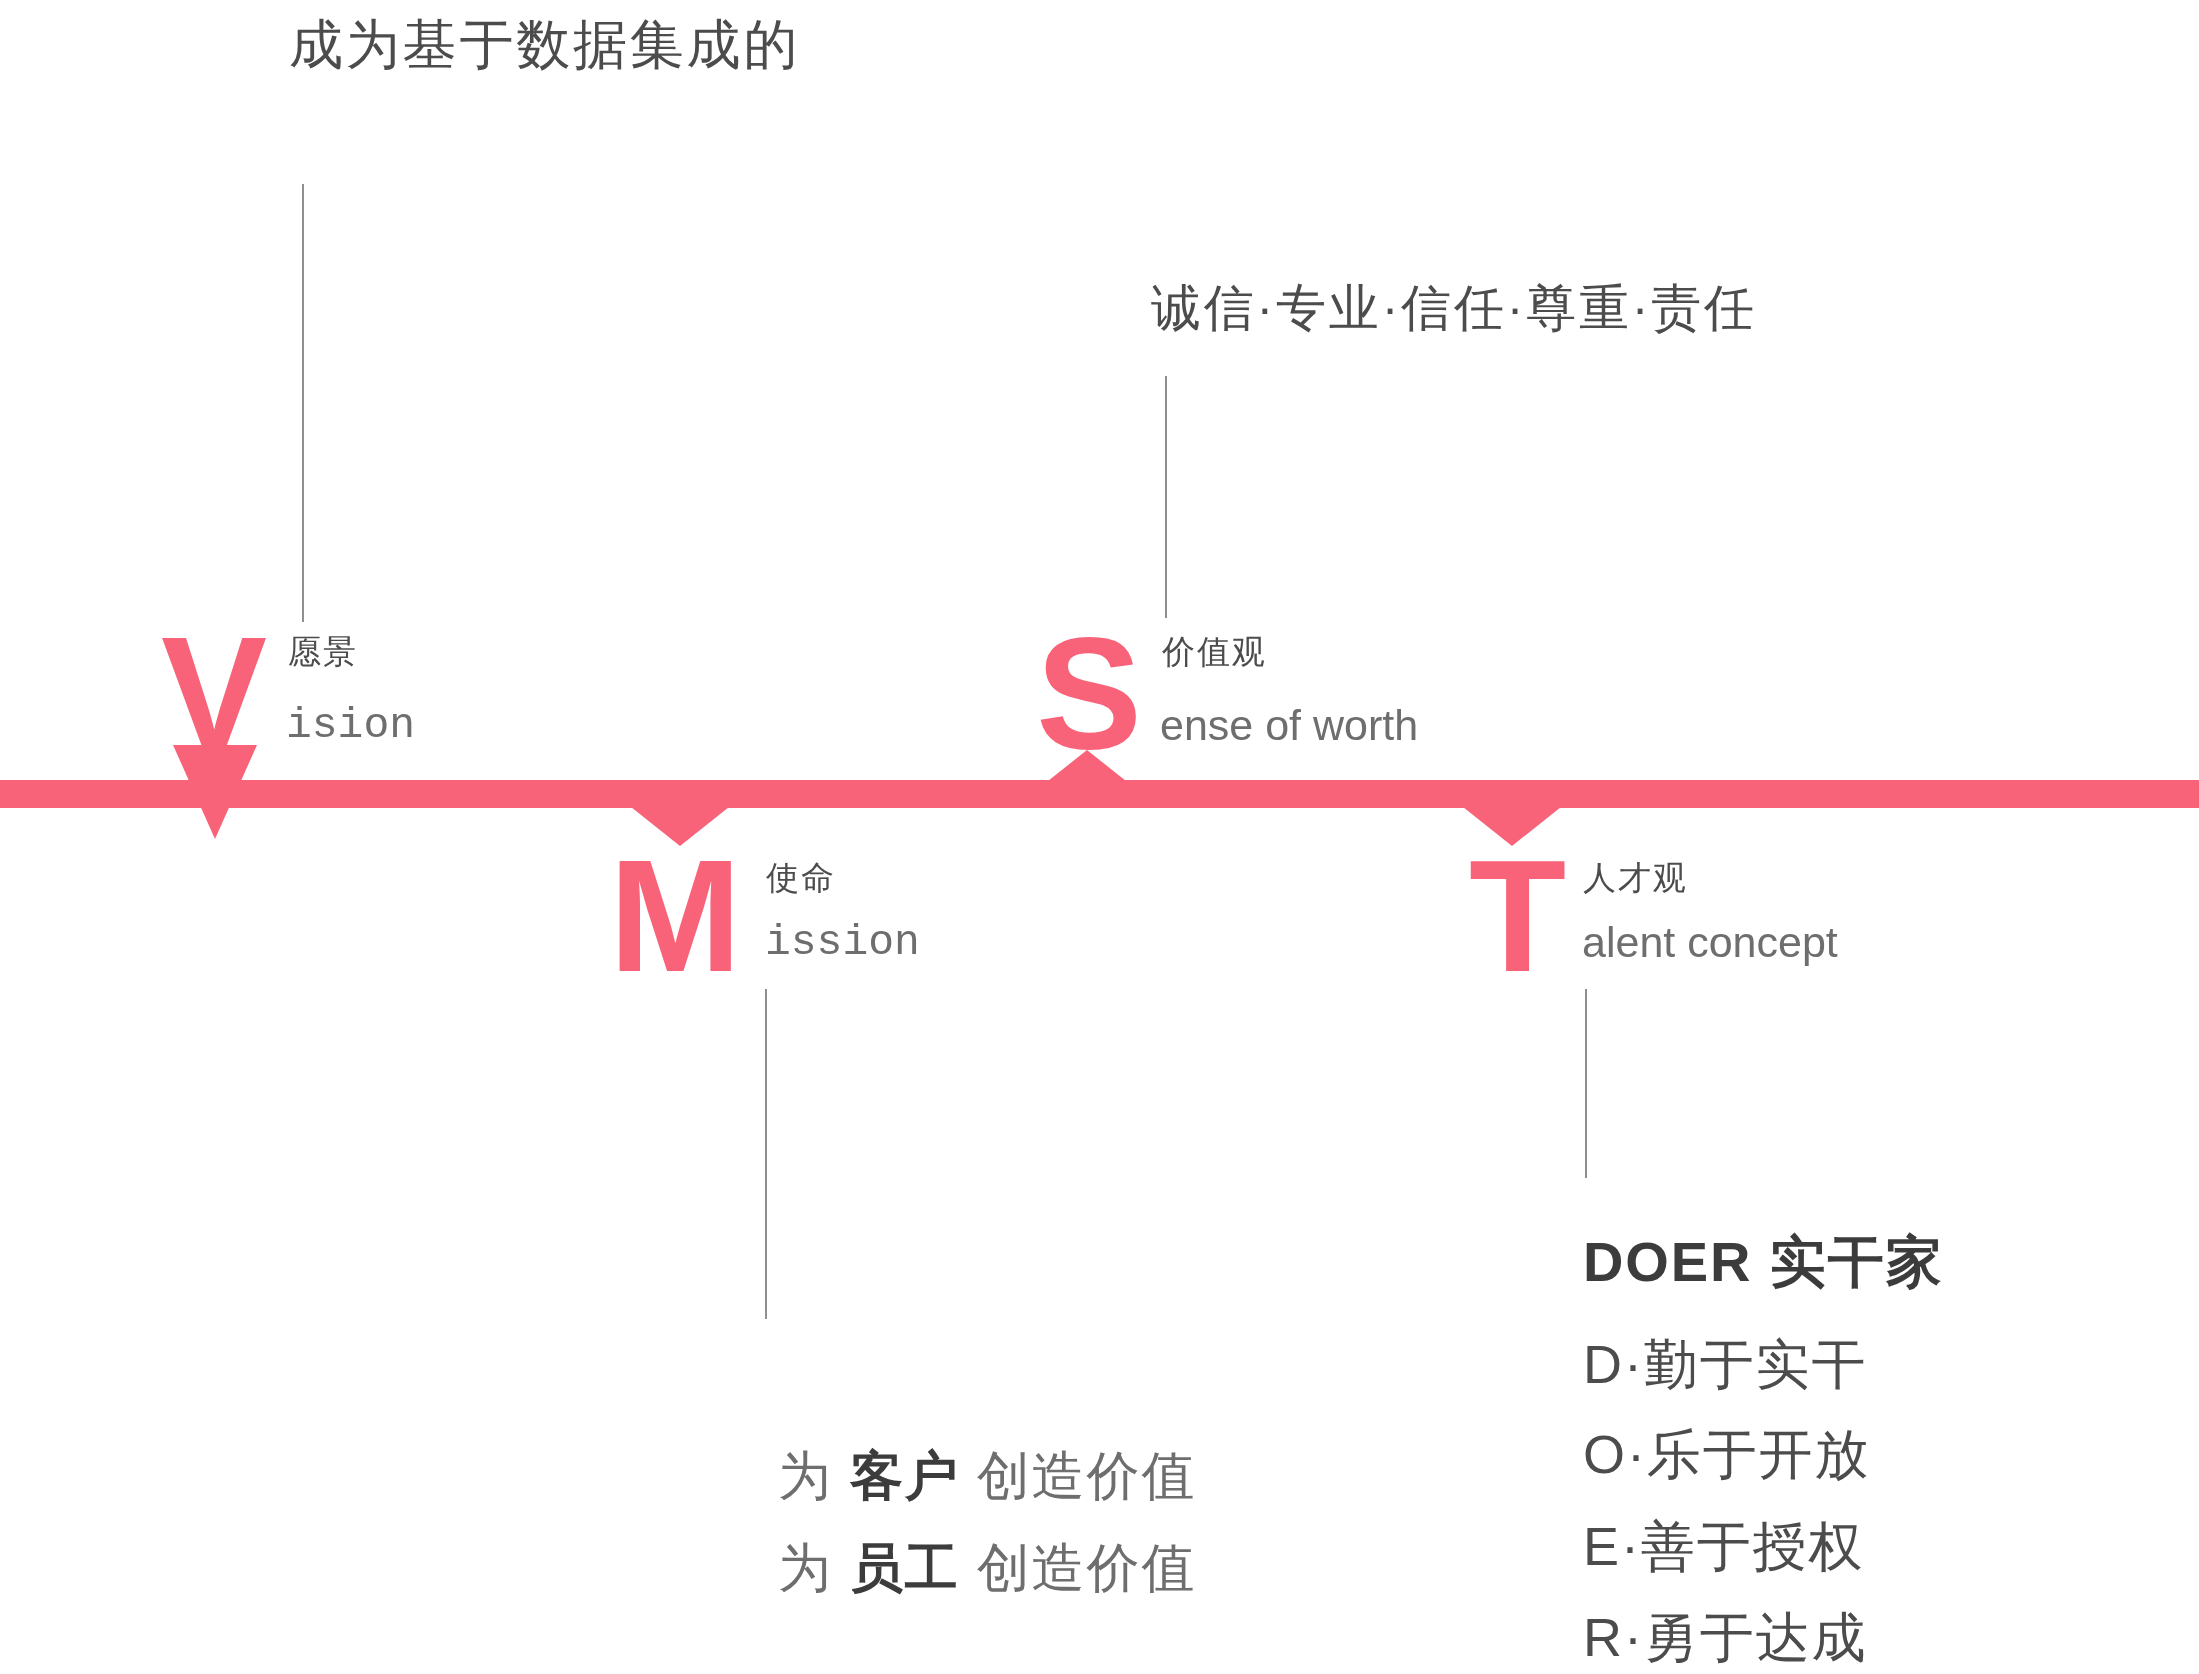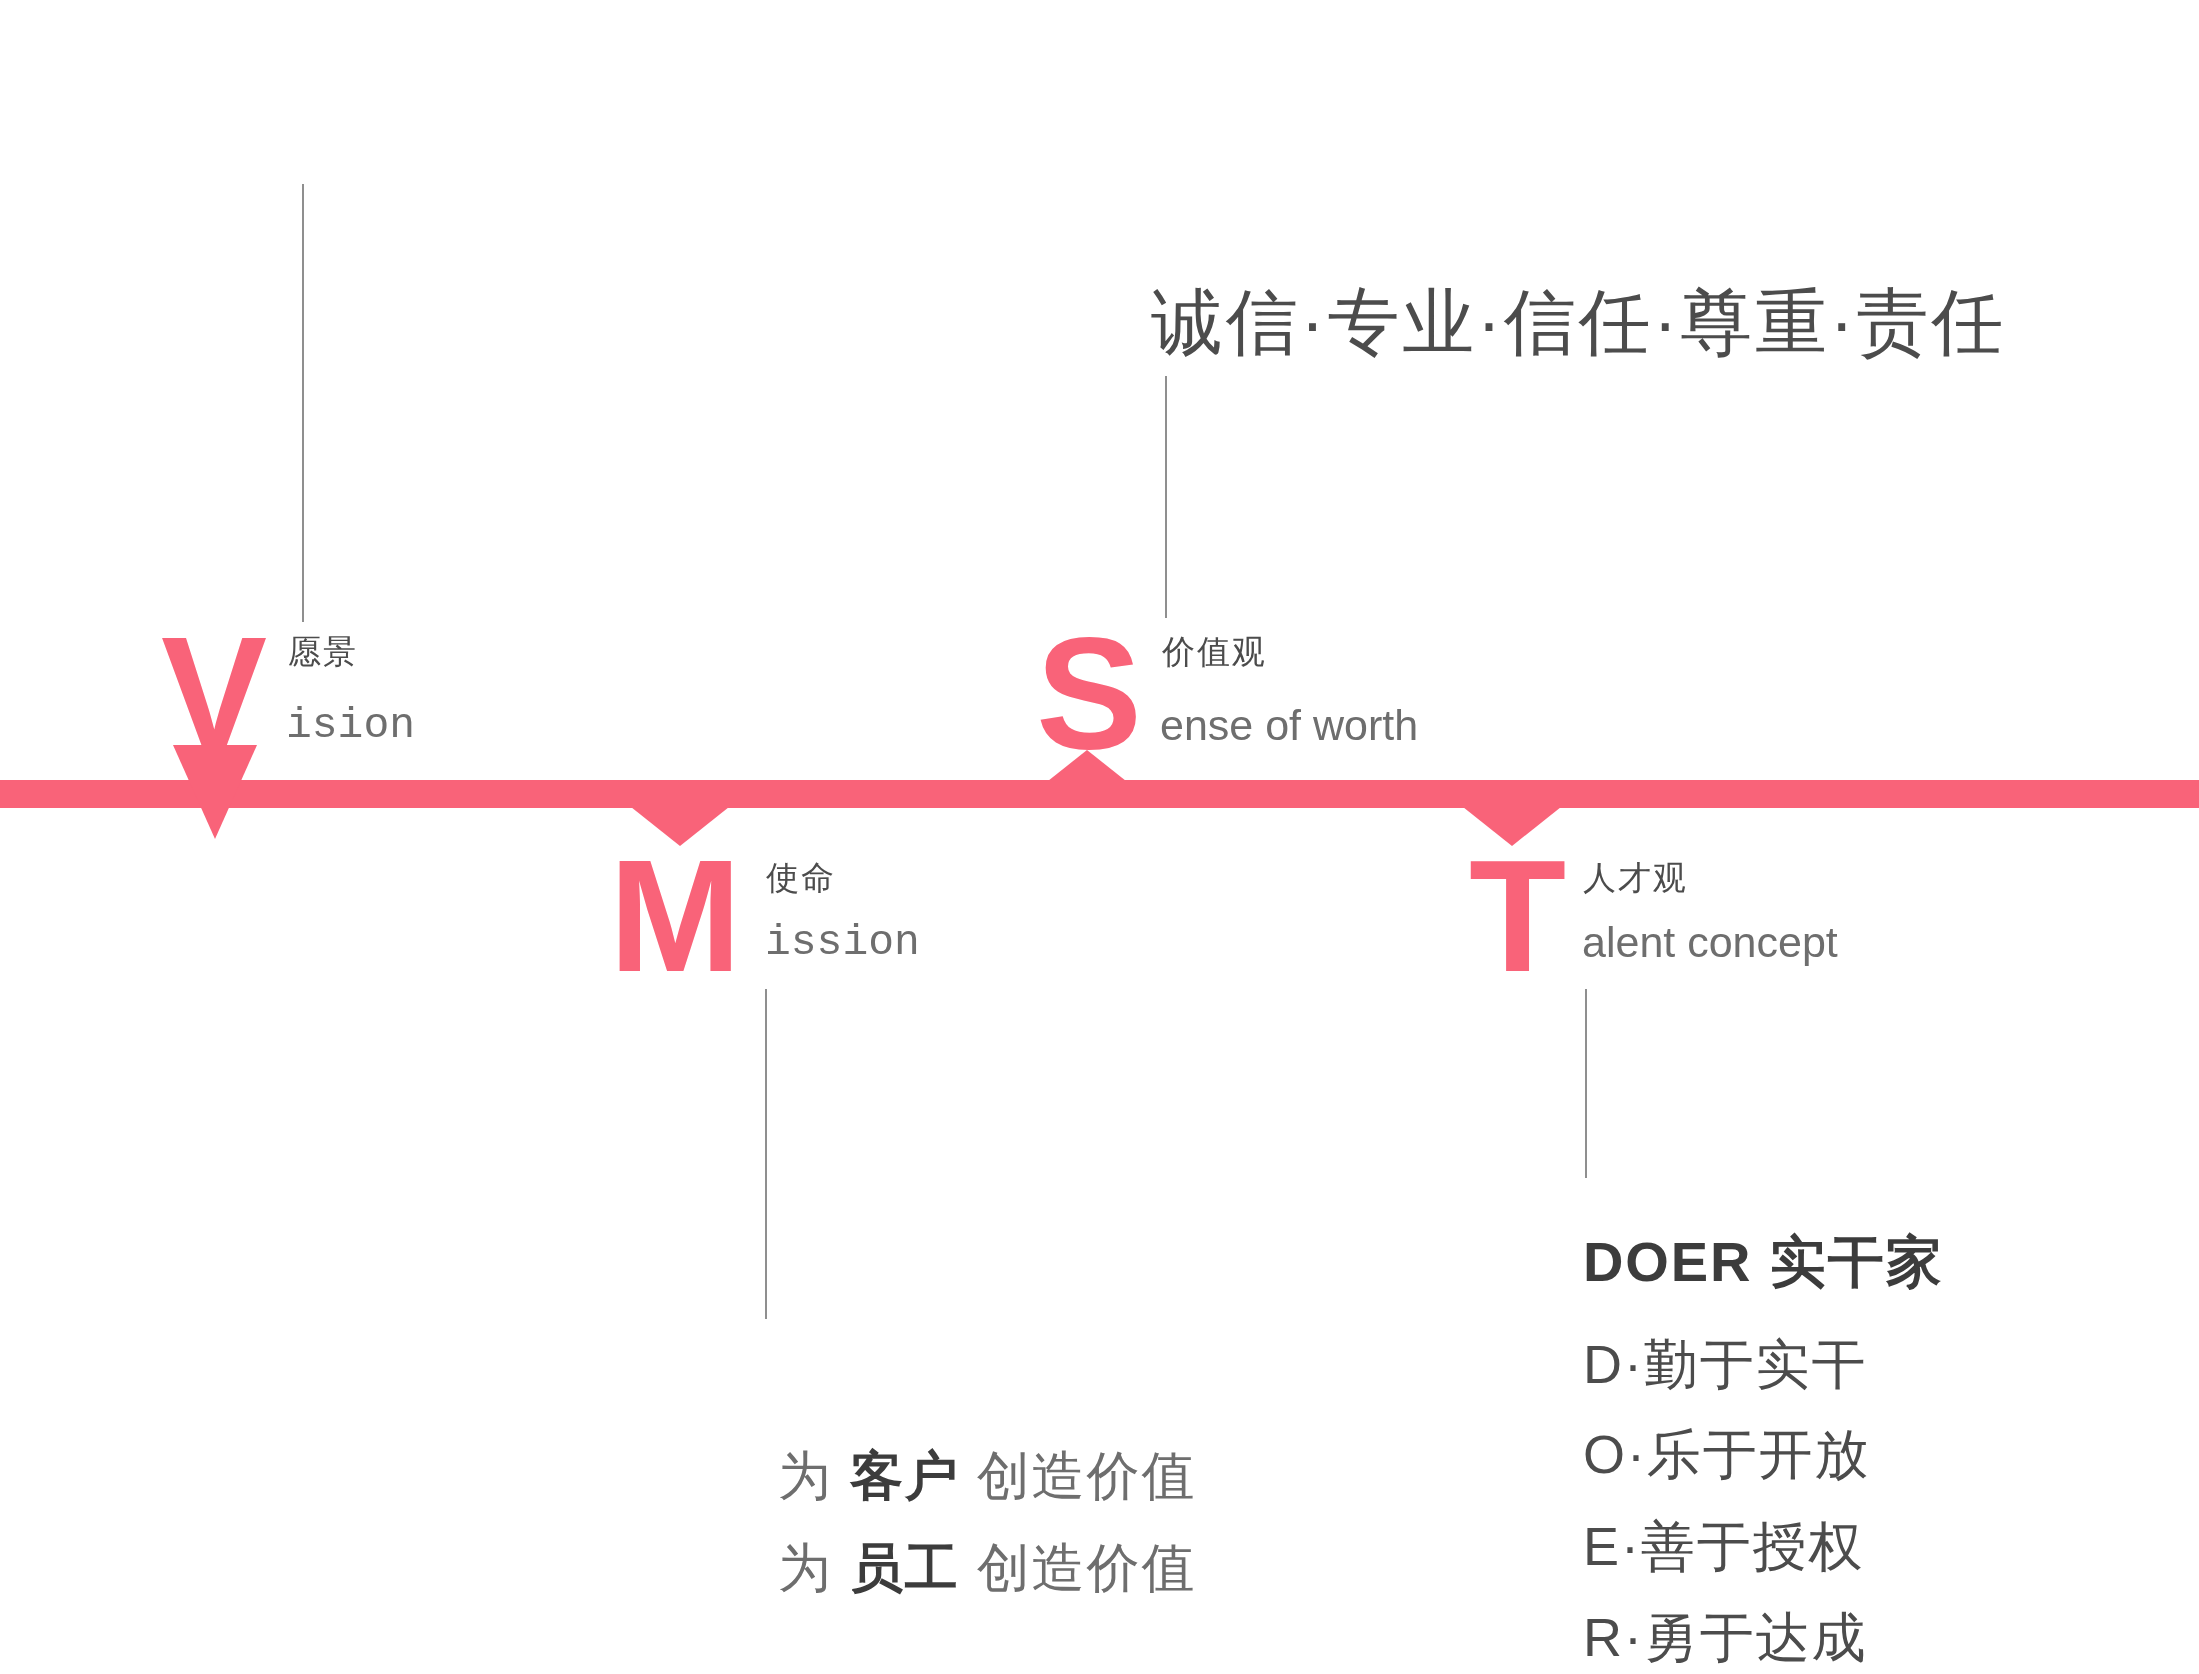--- a/index.html
+++ b/index.html
@@ -13,21 +13,21 @@
   html,body{background:#ffffff;}
   body{font-family:"Liberation Sans","DejaVu Sans",sans-serif;}
   .canvas{position:relative;width:2200px;height:1674px;background:#ffffff;overflow:hidden;}
 
   
   .statement{position:absolute;left:289px;font-size:54px;letter-spacing:2.8px;color:var(--text-medium);white-space:nowrap;}
   .statement.line1{top:9.4px;}
   .statement.line2{top:107px;}
 
   
-  .values-text{position:absolute;left:1151px;top:275px;font-size:72px;letter-spacing:2.8px;color:var(--text-medium);white-space:nowrap;}
+  .values-text{position:absolute;left:1151px;top:275px;font-size:50px;letter-spacing:2.8px;color:var(--text-medium);white-space:nowrap;}
 
   
   .connector{position:absolute;width:1.9px;background:var(--line);}
   .vline-vision{left:302px;top:184px;height:438px;}
   .vline-sense{left:1165px;top:376px;height:242px;}
   .vline-mission{left:765px;top:989px;height:330px;}
   .vline-talent{left:1585px;top:989px;height:189px;}
 
   
   .timeline-bar{position:absolute;left:0;top:780px;width:2200px;height:28px;background:var(--accent);}
@@ -67,20 +67,21 @@
   .doer-0{top:1329px;}
   .doer-1{top:1419px;}
   .doer-2{top:1511px;}
   .doer-3{top:1602px;}
 </style>
 </head>
 <body>
 
 <div class="canvas">
 
+  <div class="statement line1">成为基于数据集成的</div>
 
   <div class="values-text">诚信·专业·信任·尊重·责任</div>
 
   <div class="connector vline-vision"></div>
   <div class="connector vline-sense"></div>
   <div class="connector vline-mission"></div>
   <div class="connector vline-talent"></div>
 
   <div class="timeline-bar"></div>
   <div class="notch notch-v"></div>

